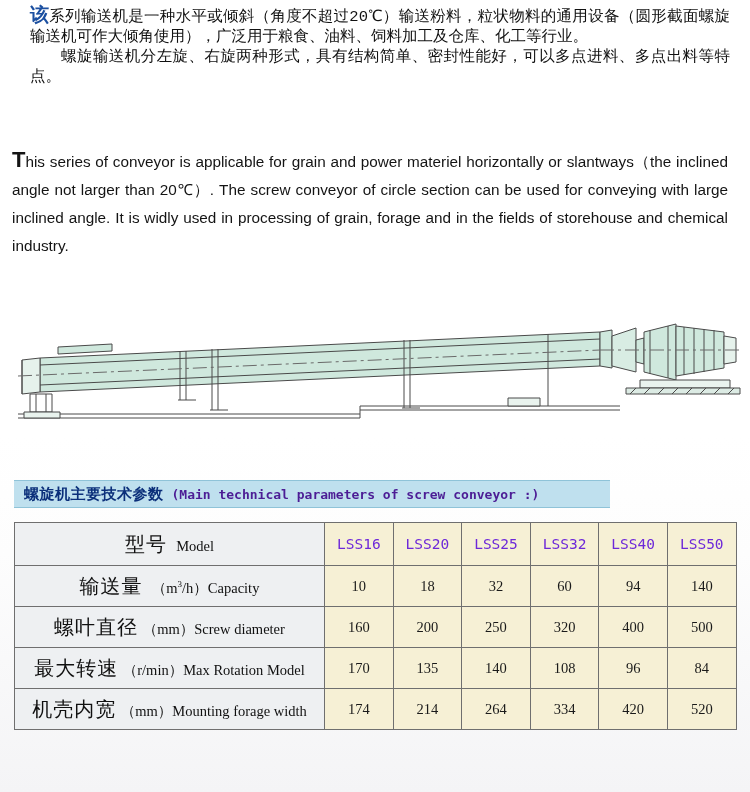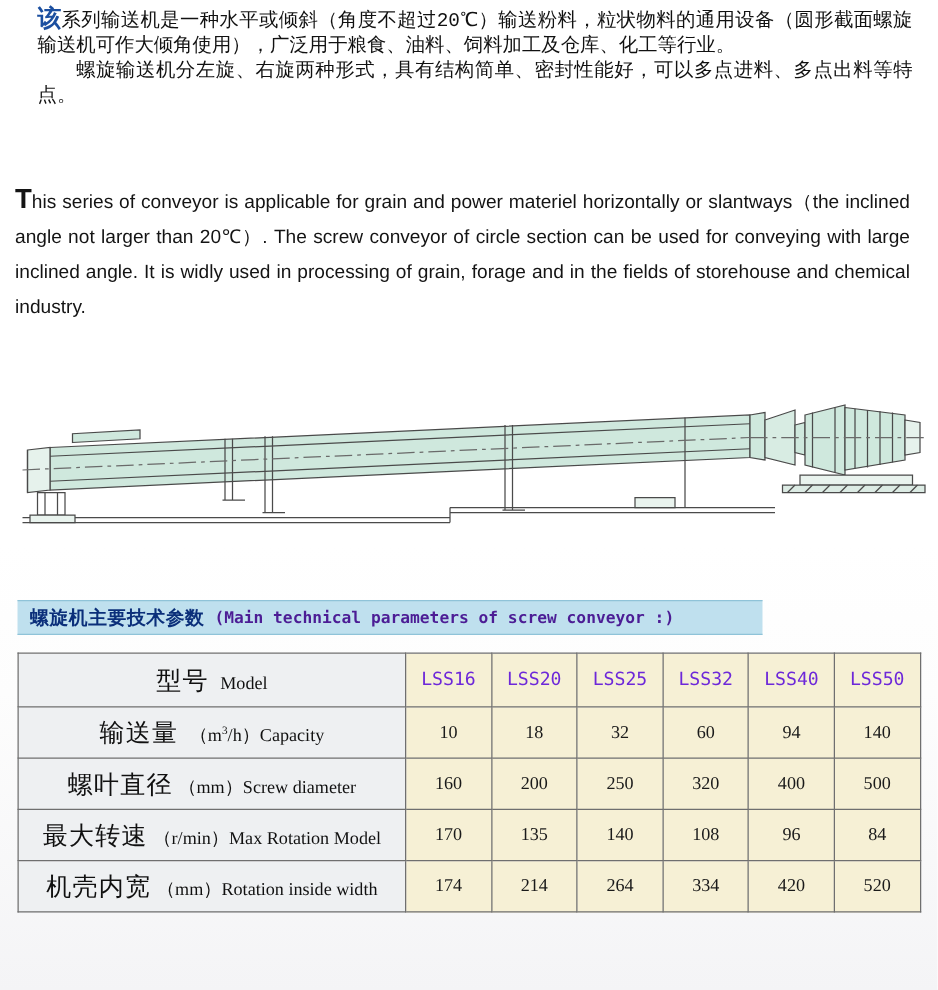--- a/index.html
+++ b/index.html
@@ -294,21 +294,21 @@
         <td class="rowlabel"><span class="cn">最大转速</span>&nbsp;<span class="en">（r/min）</span><span class="en">Max Rotation Model</span></td>
         <td class="valcell">170</td>
         <td class="valcell">135</td>
         <td class="valcell">140</td>
         <td class="valcell">108</td>
         <td class="valcell">96</td>
         <td class="valcell">84</td>
       </tr>
 
       <tr>
-        <td class="rowlabel"><span class="cn">机壳内宽</span>&nbsp;<span class="en">（mm）</span><span class="en">Rotation inside width</span></td>
+        <td class="rowlabel"><span class="cn">机壳内宽</span>&nbsp;<span class="en">（mm）</span><span class="en">Mounting forage width</span></td>
         <td class="valcell">174</td>
         <td class="valcell">214</td>
         <td class="valcell">264</td>
         <td class="valcell">334</td>
         <td class="valcell">420</td>
         <td class="valcell">520</td>
       </tr>
     </tbody>
   </table>
 

